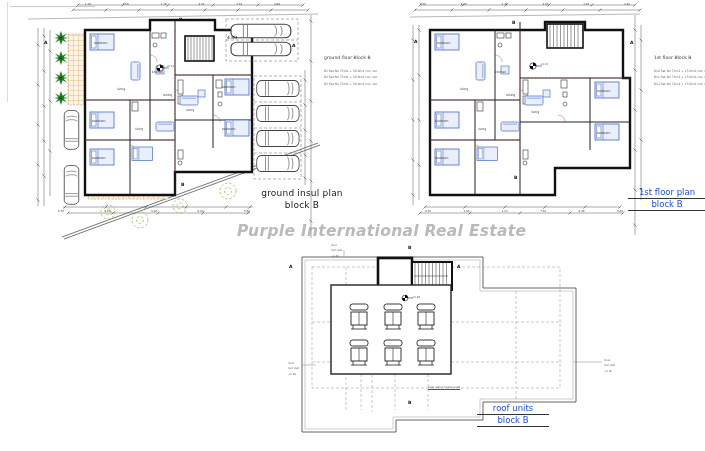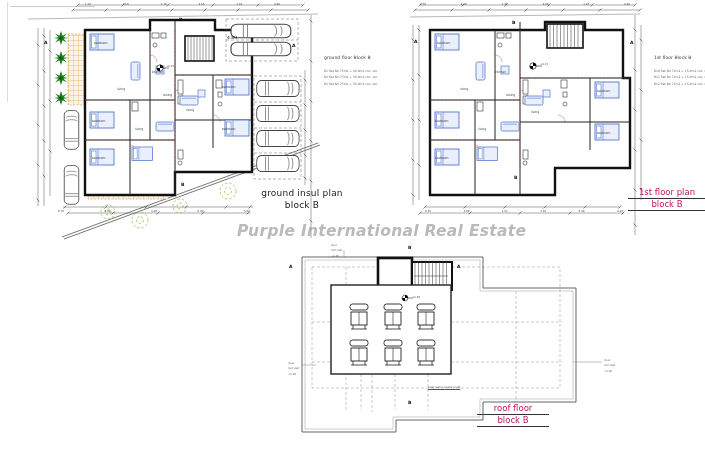--- a/index.html
+++ b/index.html
@@ -8,21 +8,21 @@
   .abs{position:absolute;}
   svg{display:block;}
   .room-label{font-size:3px;color:#333;white-space:nowrap;}
   .marker{font-size:4.5px;font-weight:bold;color:#111;line-height:1;}
   .tiny{font-size:2.7px;color:#555;white-space:nowrap;line-height:1.2;}
   .note-title{font-size:4.6px;color:#3a3a3a;white-space:nowrap;}
   .note-lines{font-size:3px;color:#666;white-space:nowrap;}
   .note-lines span{display:block;line-height:2.1;}
   .dim-row{display:flex;justify-content:space-between;font-size:2.7px;color:#444;}
   .plan-title{font-size:9px;color:#1a1a1a;text-align:center;letter-spacing:.2px;white-space:nowrap;}
-  .tbl{text-align:center;color:#be185d;}
+  .tbl{text-align:center;color:#1d4ed8;}
   .tbl .row{display:block;font-size:8.5px;border-bottom:1px solid #333;padding:0 2px 1px;white-space:nowrap;}
   .watermark{font-size:15.5px;font-weight:700;color:#a3a3a3;opacity:.75;white-space:nowrap;
              letter-spacing:.3px;z-index:50;}
 </style>
 </head>
 <body>
 
 <div class="canvas">
 
   <svg width="0" height="0" class="abs" aria-hidden="true">
@@ -339,21 +339,21 @@
   <span class="abs room-label" style="left:435px;top:119px;">bedroom</span>
   <span class="abs room-label" style="left:435px;top:156px;">bedroom</span>
   <span class="abs room-label" style="left:478px;top:127px;">living</span>
   <span class="abs room-label" style="left:506px;top:93px;">dining</span>
   <span class="abs room-label" style="left:495px;top:70px;">kitchen</span>
   <span class="abs room-label" style="left:597px;top:89px;">bedroom</span>
   <span class="abs room-label" style="left:597px;top:131px;">bedroom</span>
   <span class="abs room-label" style="left:531px;top:110px;">living</span>
 
   <div class="abs tbl" style="left:477px;top:403px;width:72px;">
-    <span class="row">roof floor</span>
+    <span class="row">roof units</span>
     <span class="row">block B</span>
   </div>
   <div class="abs tiny" style="left:428px;top:386px;text-decoration:underline;">solar water heater units</div>
   <div class="abs note-lines" style="left:288px;top:361px;font-size:2.6px;">
       <span>insul.</span>
       <span>roof slab</span>
       <span>+5.80</span>
     </div>
   <div class="abs note-lines" style="left:604px;top:358px;font-size:2.6px;">
       <span>insul.</span>

